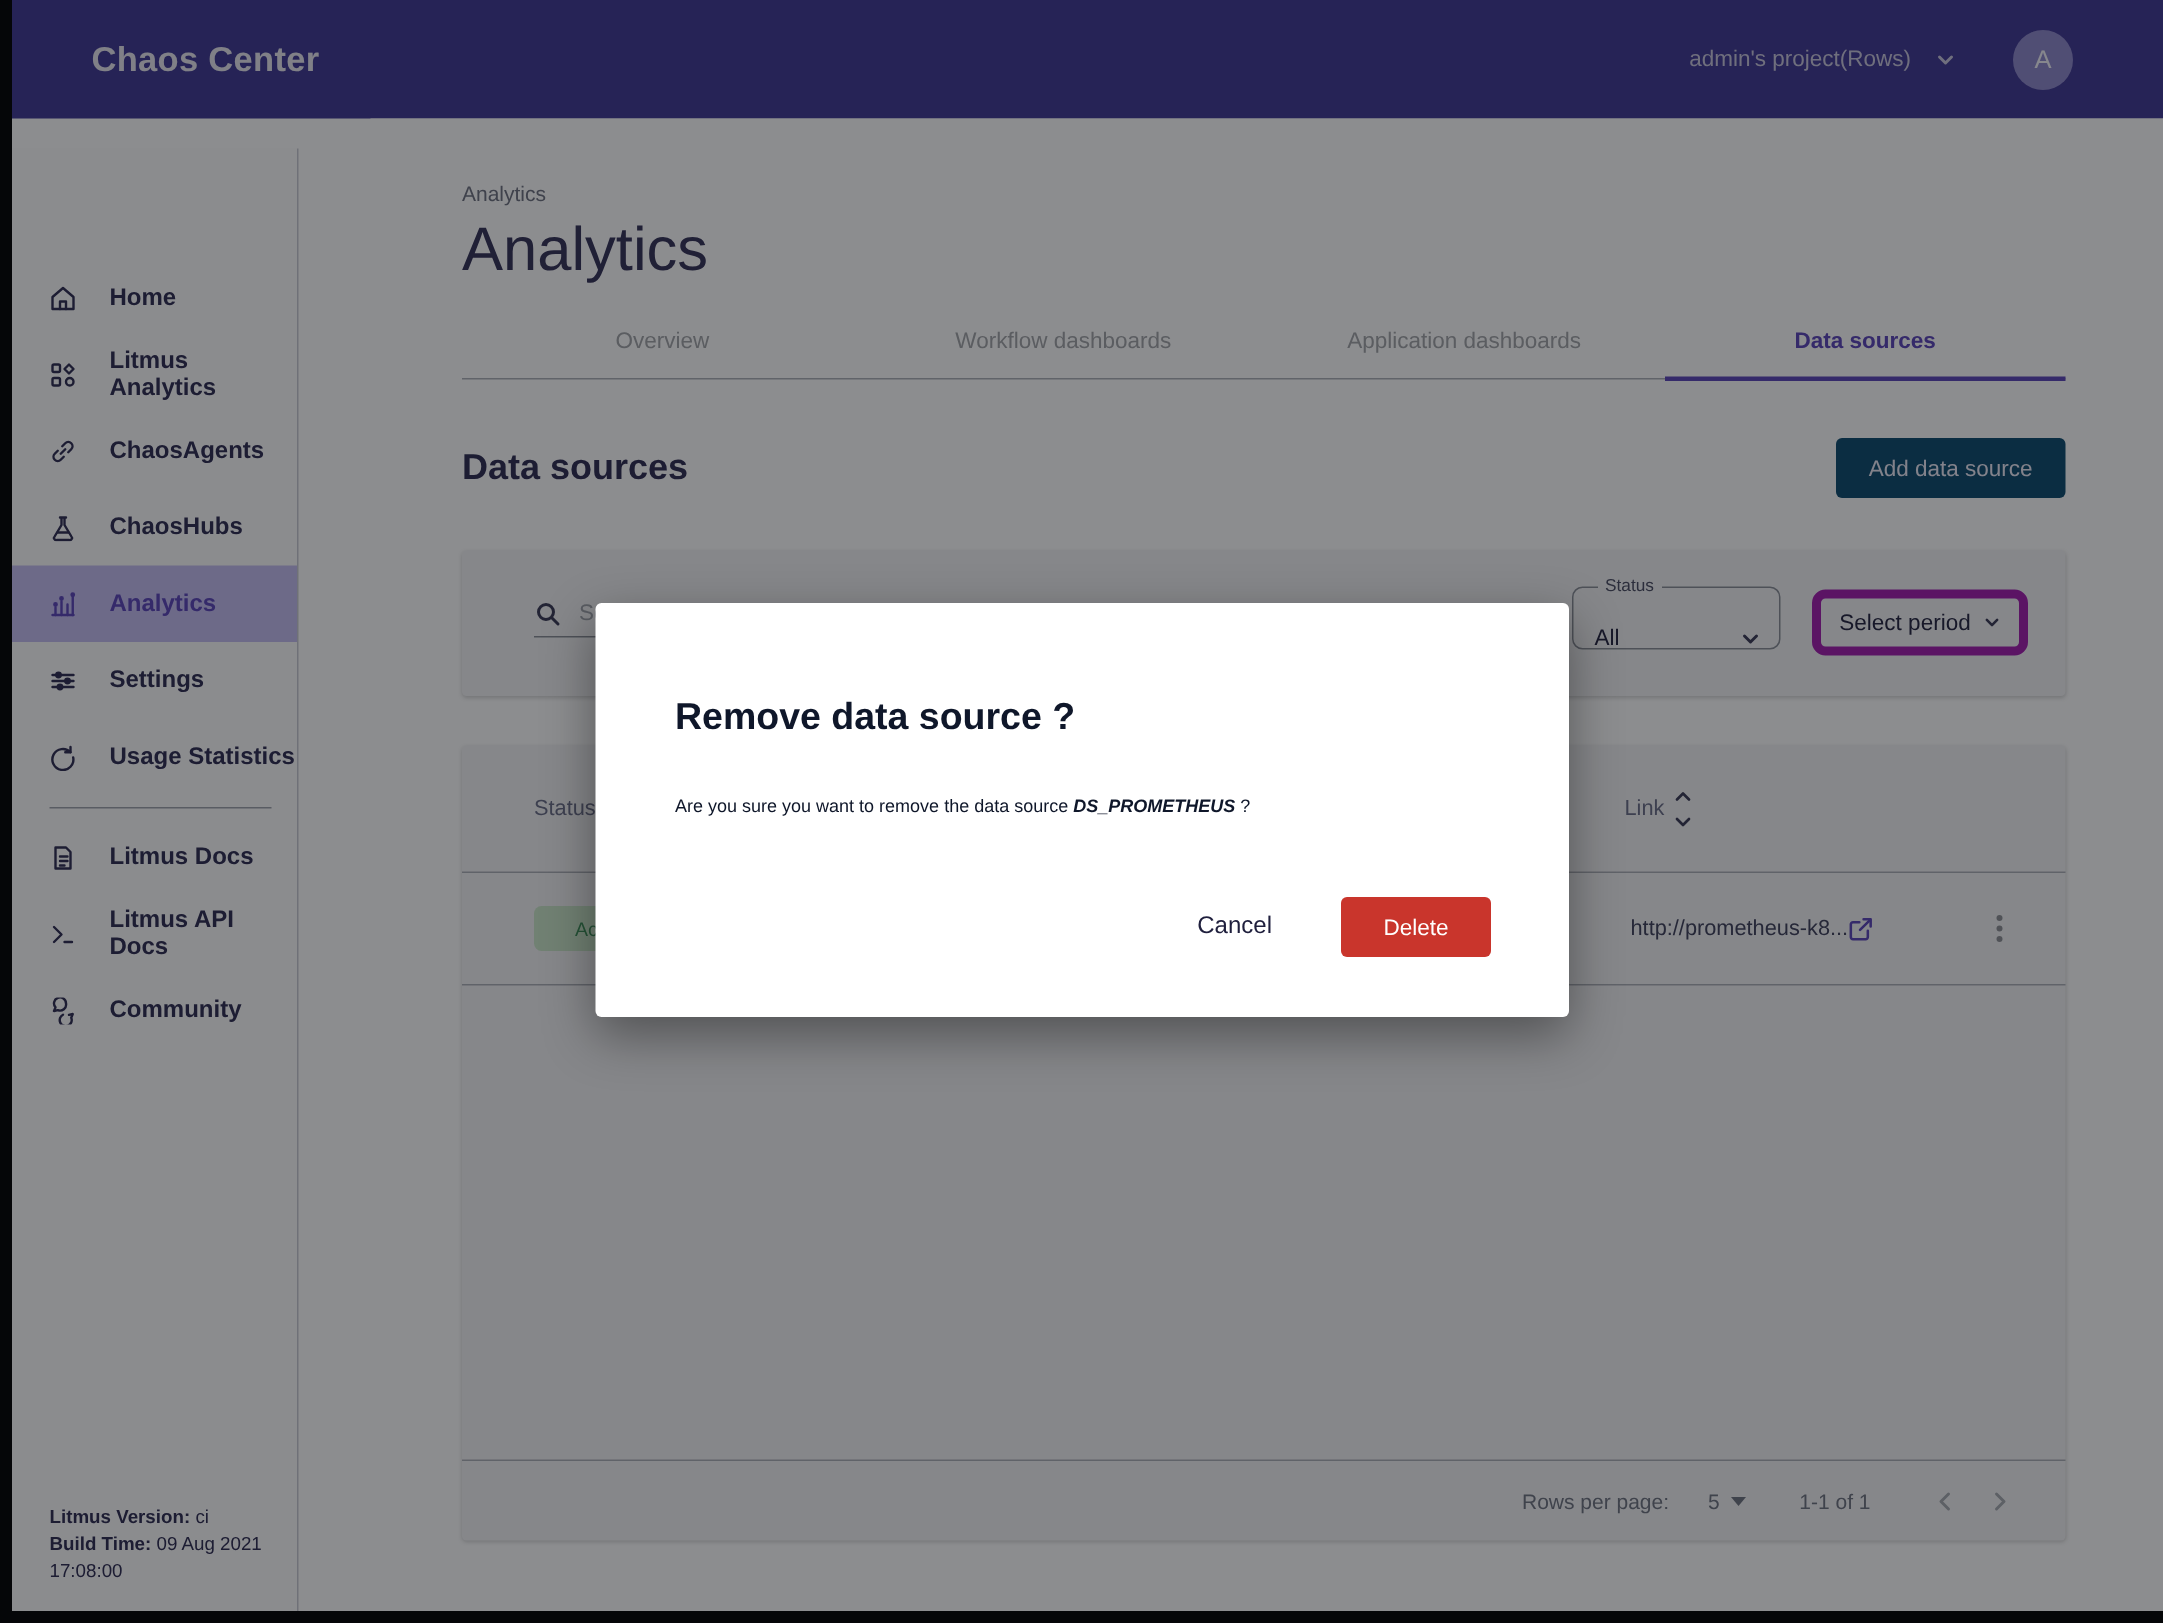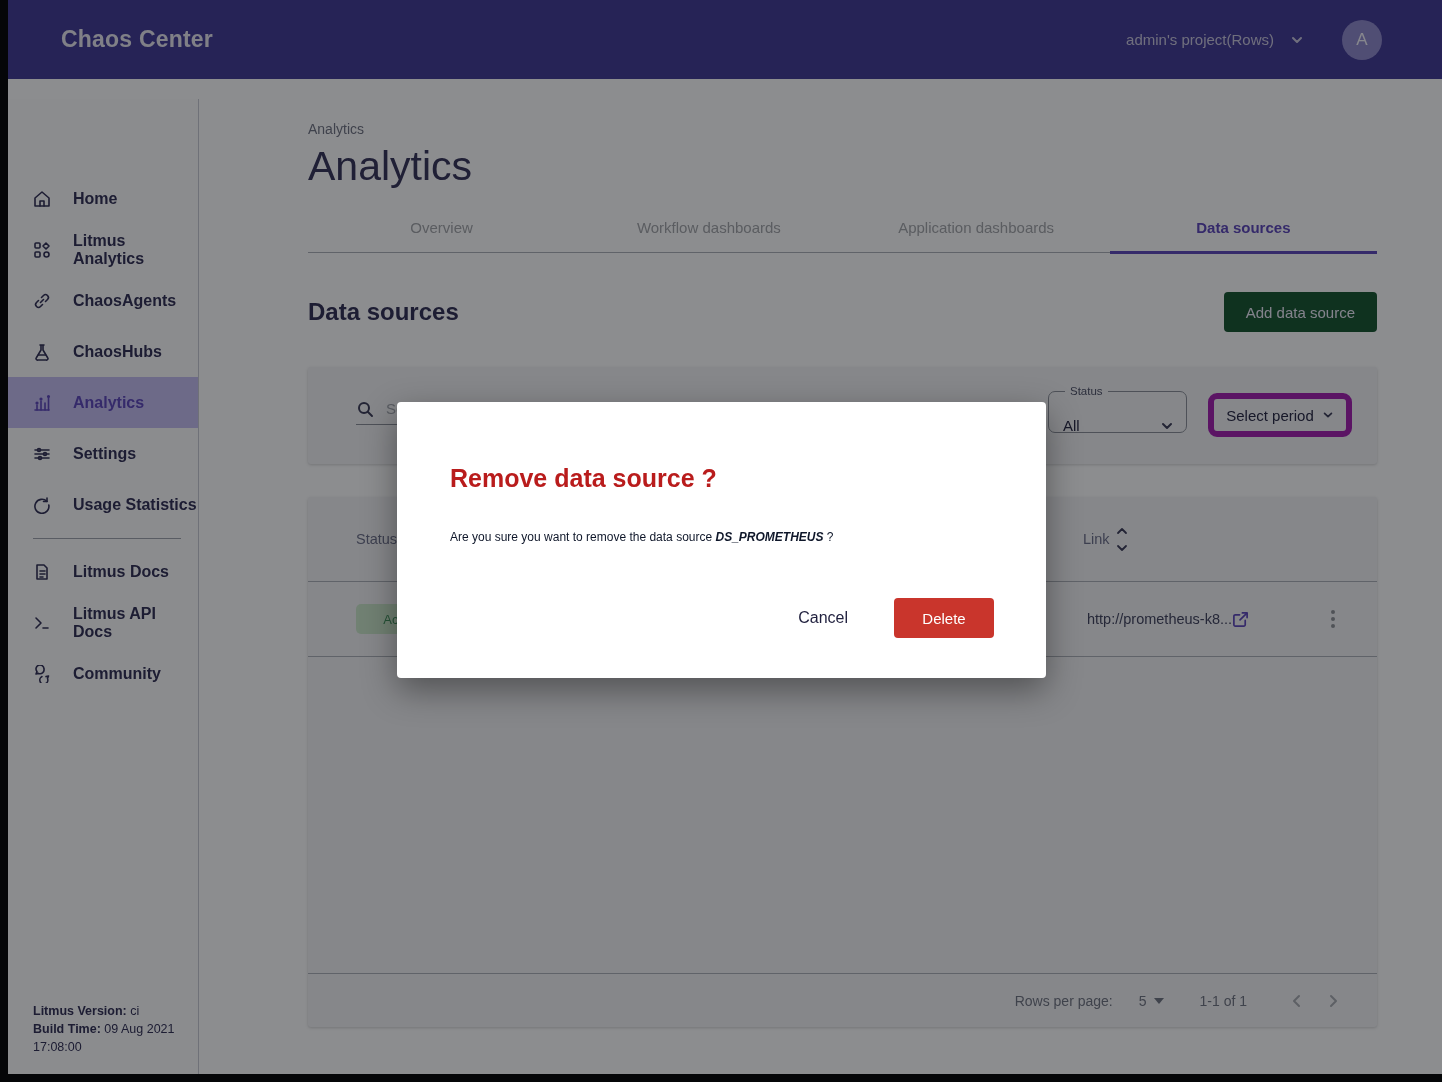--- a/index.html
+++ b/index.html
@@ -31,21 +31,21 @@
   
   .main{position:absolute;left:239px;top:79px;right:0;bottom:0;padding:0 65px 0 61px;background:#fff;}
   .breadcrumb{margin-top:42px;font-size:14px;color:#6E7180;}
   .page-title{margin:6px 0 0 0;font-size:41px;font-weight:normal;color:#343157;line-height:1.15;}
   .tabs{margin-top:13px;height:50px;display:flex;border-bottom:1px solid #ADB0B8;}
   .tab{flex:1;display:flex;align-items:center;justify-content:center;font-size:15px;color:#A2A4A8;position:relative;cursor:pointer;}
   .tab.active{color:#5B44BA;font-weight:bold;}
   .tab.active::after{content:"";position:absolute;left:0;right:0;bottom:-2px;height:3px;background:#5B44BA;}
   .section-row{margin-top:39px;height:40px;display:flex;align-items:center;}
   .section-heading{font-size:24px;font-weight:bold;color:#2E2C52;}
-  .btn-primary{margin-left:auto;height:40px;padding:0 22px;background:#14532d;color:#EDEBF7;font-size:15px;border:none;border-radius:4px;cursor:pointer;}
+  .btn-primary{margin-left:auto;height:40px;padding:0 22px;background:#0c4a6e;color:#EDEBF7;font-size:15px;border:none;border-radius:4px;cursor:pointer;}
 
   .card{background:#F4F4F6;border-radius:3px;box-shadow:0 1px 3px rgba(0,0,0,0.18);}
   .filter-card{margin-top:35px;height:97px;position:relative;}
   .search-wrap{position:absolute;left:48px;top:26px;width:290px;height:32px;display:flex;align-items:center;gap:10px;border-bottom:1px solid #8A8F98;}
   .search-wrap .ic{width:18px;height:18px;stroke:#3A3A55;fill:none;stroke-width:2;stroke-linecap:round;}
   .search-input{border:none;outline:none;background:transparent;font-size:15px;color:#2E2C52;width:240px;}
   .search-input::placeholder{color:#9FA3AA;}
   .status-select{position:absolute;left:740px;top:18px;width:139px;height:48px;border:1px solid #8A8F98;border-radius:7px;margin:0;padding:0 10px;}
   .status-select legend{font-size:11.5px;color:#4A4D63;padding:0 5px;margin-left:6px;}
   .status-value{position:absolute;left:14px;top:20px;font-size:15px;color:#23233F;}
@@ -75,21 +75,21 @@
   .rpp-label{margin-right:26px;}
   .rpp-value{display:flex;align-items:center;gap:7px;margin-right:36px;cursor:pointer;}
   .caret-down{width:0;height:0;border-left:5px solid transparent;border-right:5px solid transparent;border-top:6px solid #6F7380;}
   .range{margin-right:32px;}
   .page-btn{width:36px;height:36px;border:none;background:none;display:flex;align-items:center;justify-content:center;cursor:default;}
   .page-btn svg{width:14px;height:14px;stroke:#A7AAB0;fill:none;stroke-width:2;stroke-linecap:round;stroke-linejoin:round;}
 
   
   .overlay{position:absolute;inset:0;background:rgba(10,12,16,0.47);z-index:50;}
   .modal{position:absolute;left:397px;top:402px;width:649px;height:276px;background:#fff;border-radius:4px;box-shadow:0 12px 34px rgba(0,0,0,0.4);z-index:60;}
-  .modal-title{position:absolute;left:53px;top:62px;font-size:25px;font-weight:bold;color:#b91c1c;}
+  .modal-title{position:absolute;left:53px;top:62px;font-size:25px;font-weight:bold;color:#0f172a;}
   .modal-body{position:absolute;left:53px;top:128px;font-size:12px;color:#0f172a;}
   .modal-body .hl{font-weight:bold;font-style:italic;}
   .modal-actions{position:absolute;right:52px;bottom:40px;display:flex;align-items:center;gap:40px;}
   .btn-text{background:none;border:none;font-size:16px;color:#1F1F3D;cursor:pointer;}
   .btn-danger{width:100px;height:40px;background:#C9352C;color:#fff;font-size:15px;border:none;border-radius:4px;cursor:pointer;}
 </style>
 </head>
 <body>
 
 <div class="stage">

